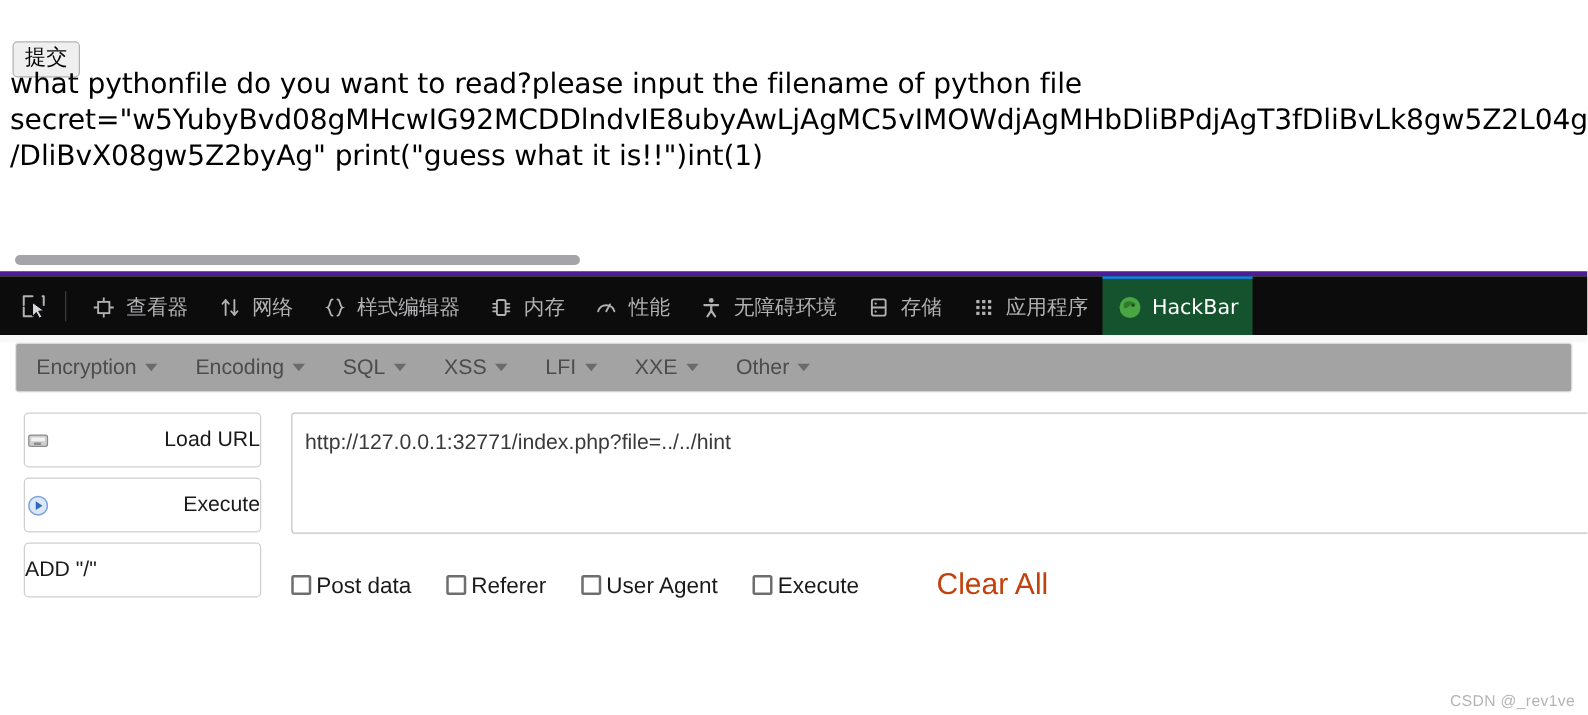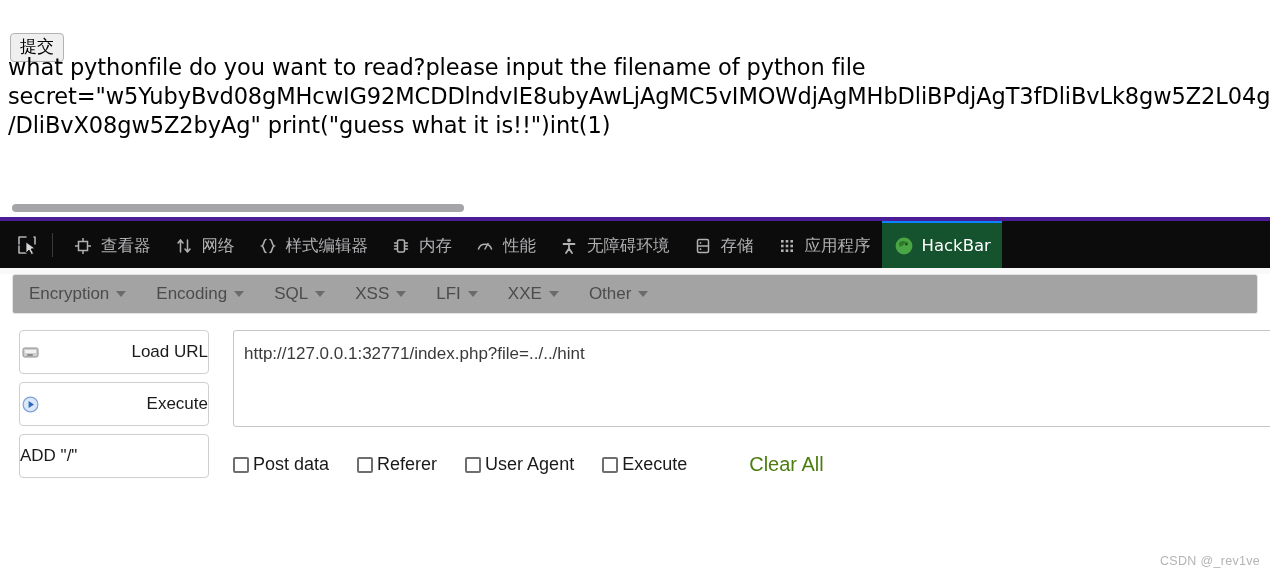--- a/index.html
+++ b/index.html
@@ -249,22 +249,22 @@
     width: 16px;
     height: 16px;
     border: 2px solid #6e6e6e;
     border-radius: 2px;
     background: #ffffff;
     box-sizing: border-box;
     flex: 0 0 auto;
   }
   #clear-all {
     margin-left: 34px;
-    font-size: 20px;
-    color: #4d7c0f;
+    font-size: 24px;
+    color: #c2410c;
     font-family: "Liberation Sans", sans-serif;
     text-decoration: none;
     cursor: default;
   }
 
   #watermark {
     position: absolute;
     right: 10px;
     bottom: 8px;
     font-size: 12.5px;

